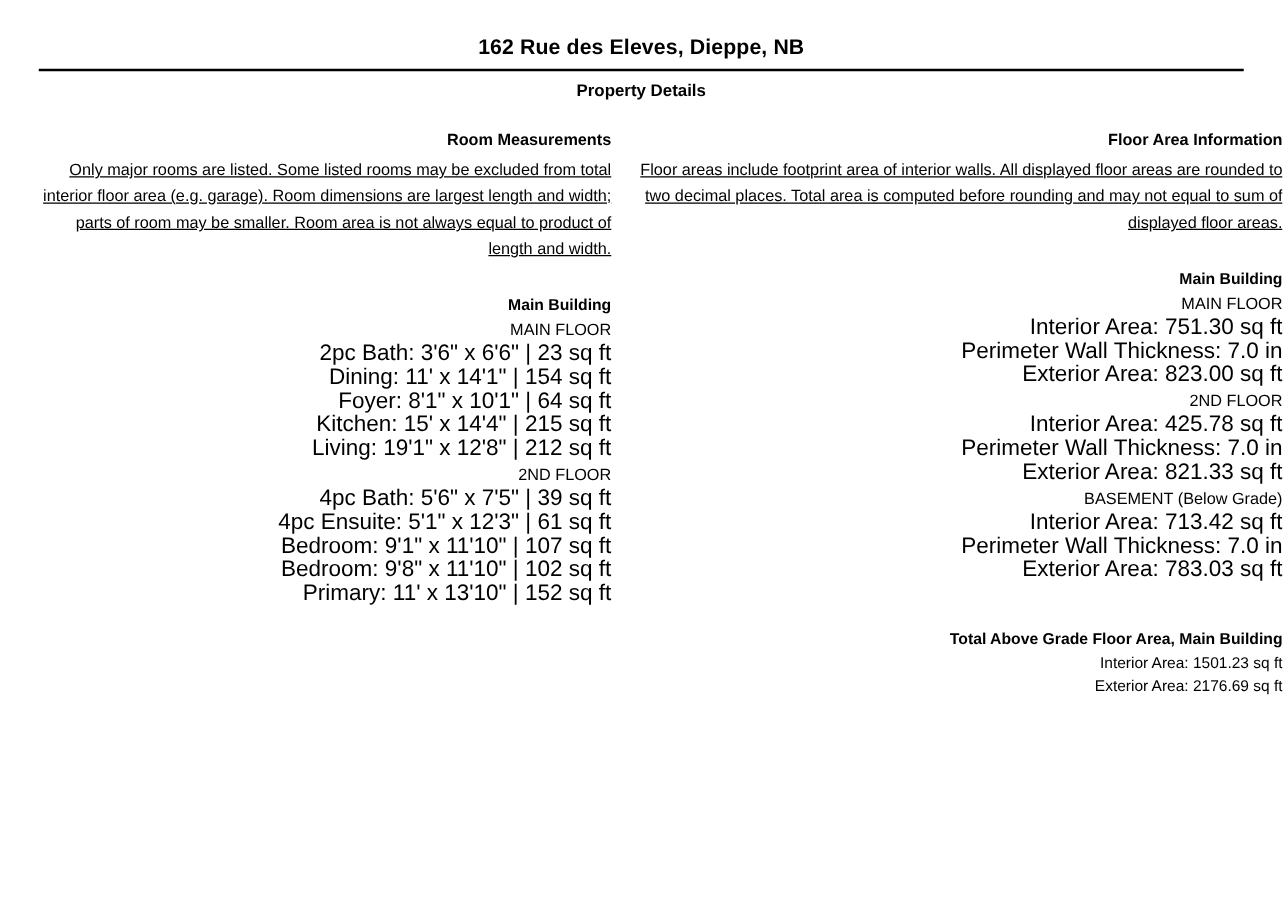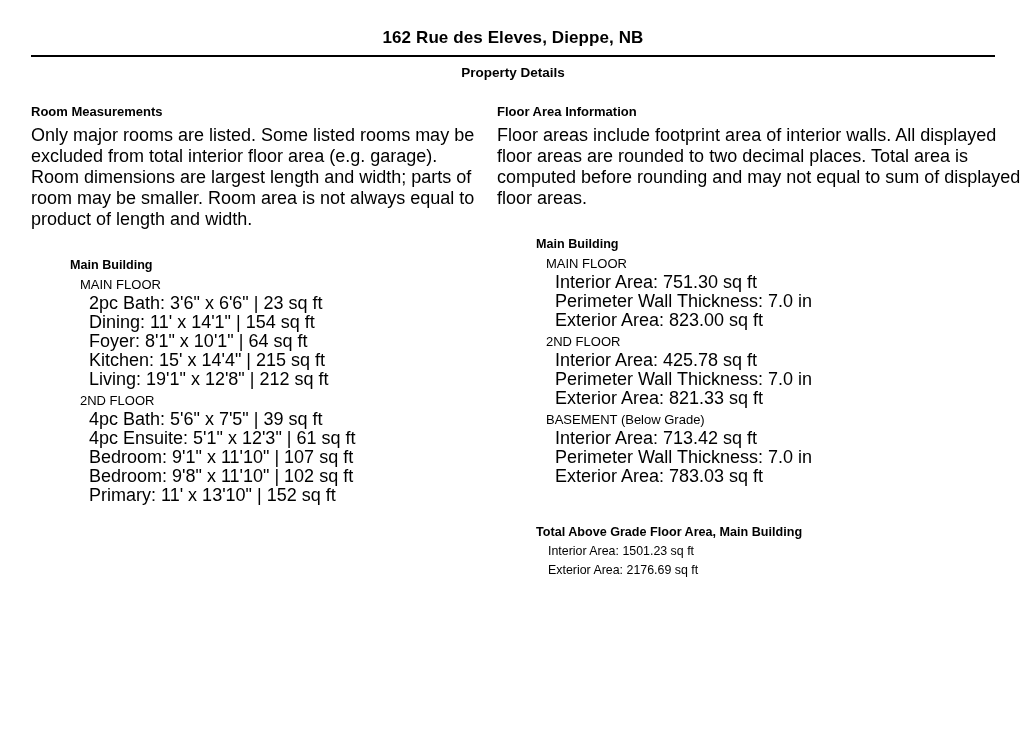--- a/index.html
+++ b/index.html
@@ -46,41 +46,43 @@
     line-height: 16px;
   }
 
   
   .columns {
     display: flex;
     margin-top: 23px;
   }
   .col {
     box-sizing: border-box;
+    text-align: right;
   }
   .col-left {
     width: 497px;
     padding-left: 31px;
     padding-right: 8px;
   }
   .col-right {
     width: 529px;
     padding-left: 0px;
   }
 
   .section-heading {
     font-size: 13px;
     font-weight: bold;
     line-height: 16px;
     margin-bottom: 5px;
   }
   .intro {
-    font-size: 18px;
+    font-size: 13px;
     line-height: 21px;
     margin: 0;
+    text-decoration: underline;
   }
 
   
   .building-block {
     margin-top: 26px;
   }
   .building-name {
     font-size: 12.6px;
     font-weight: bold;
     line-height: 19px;

